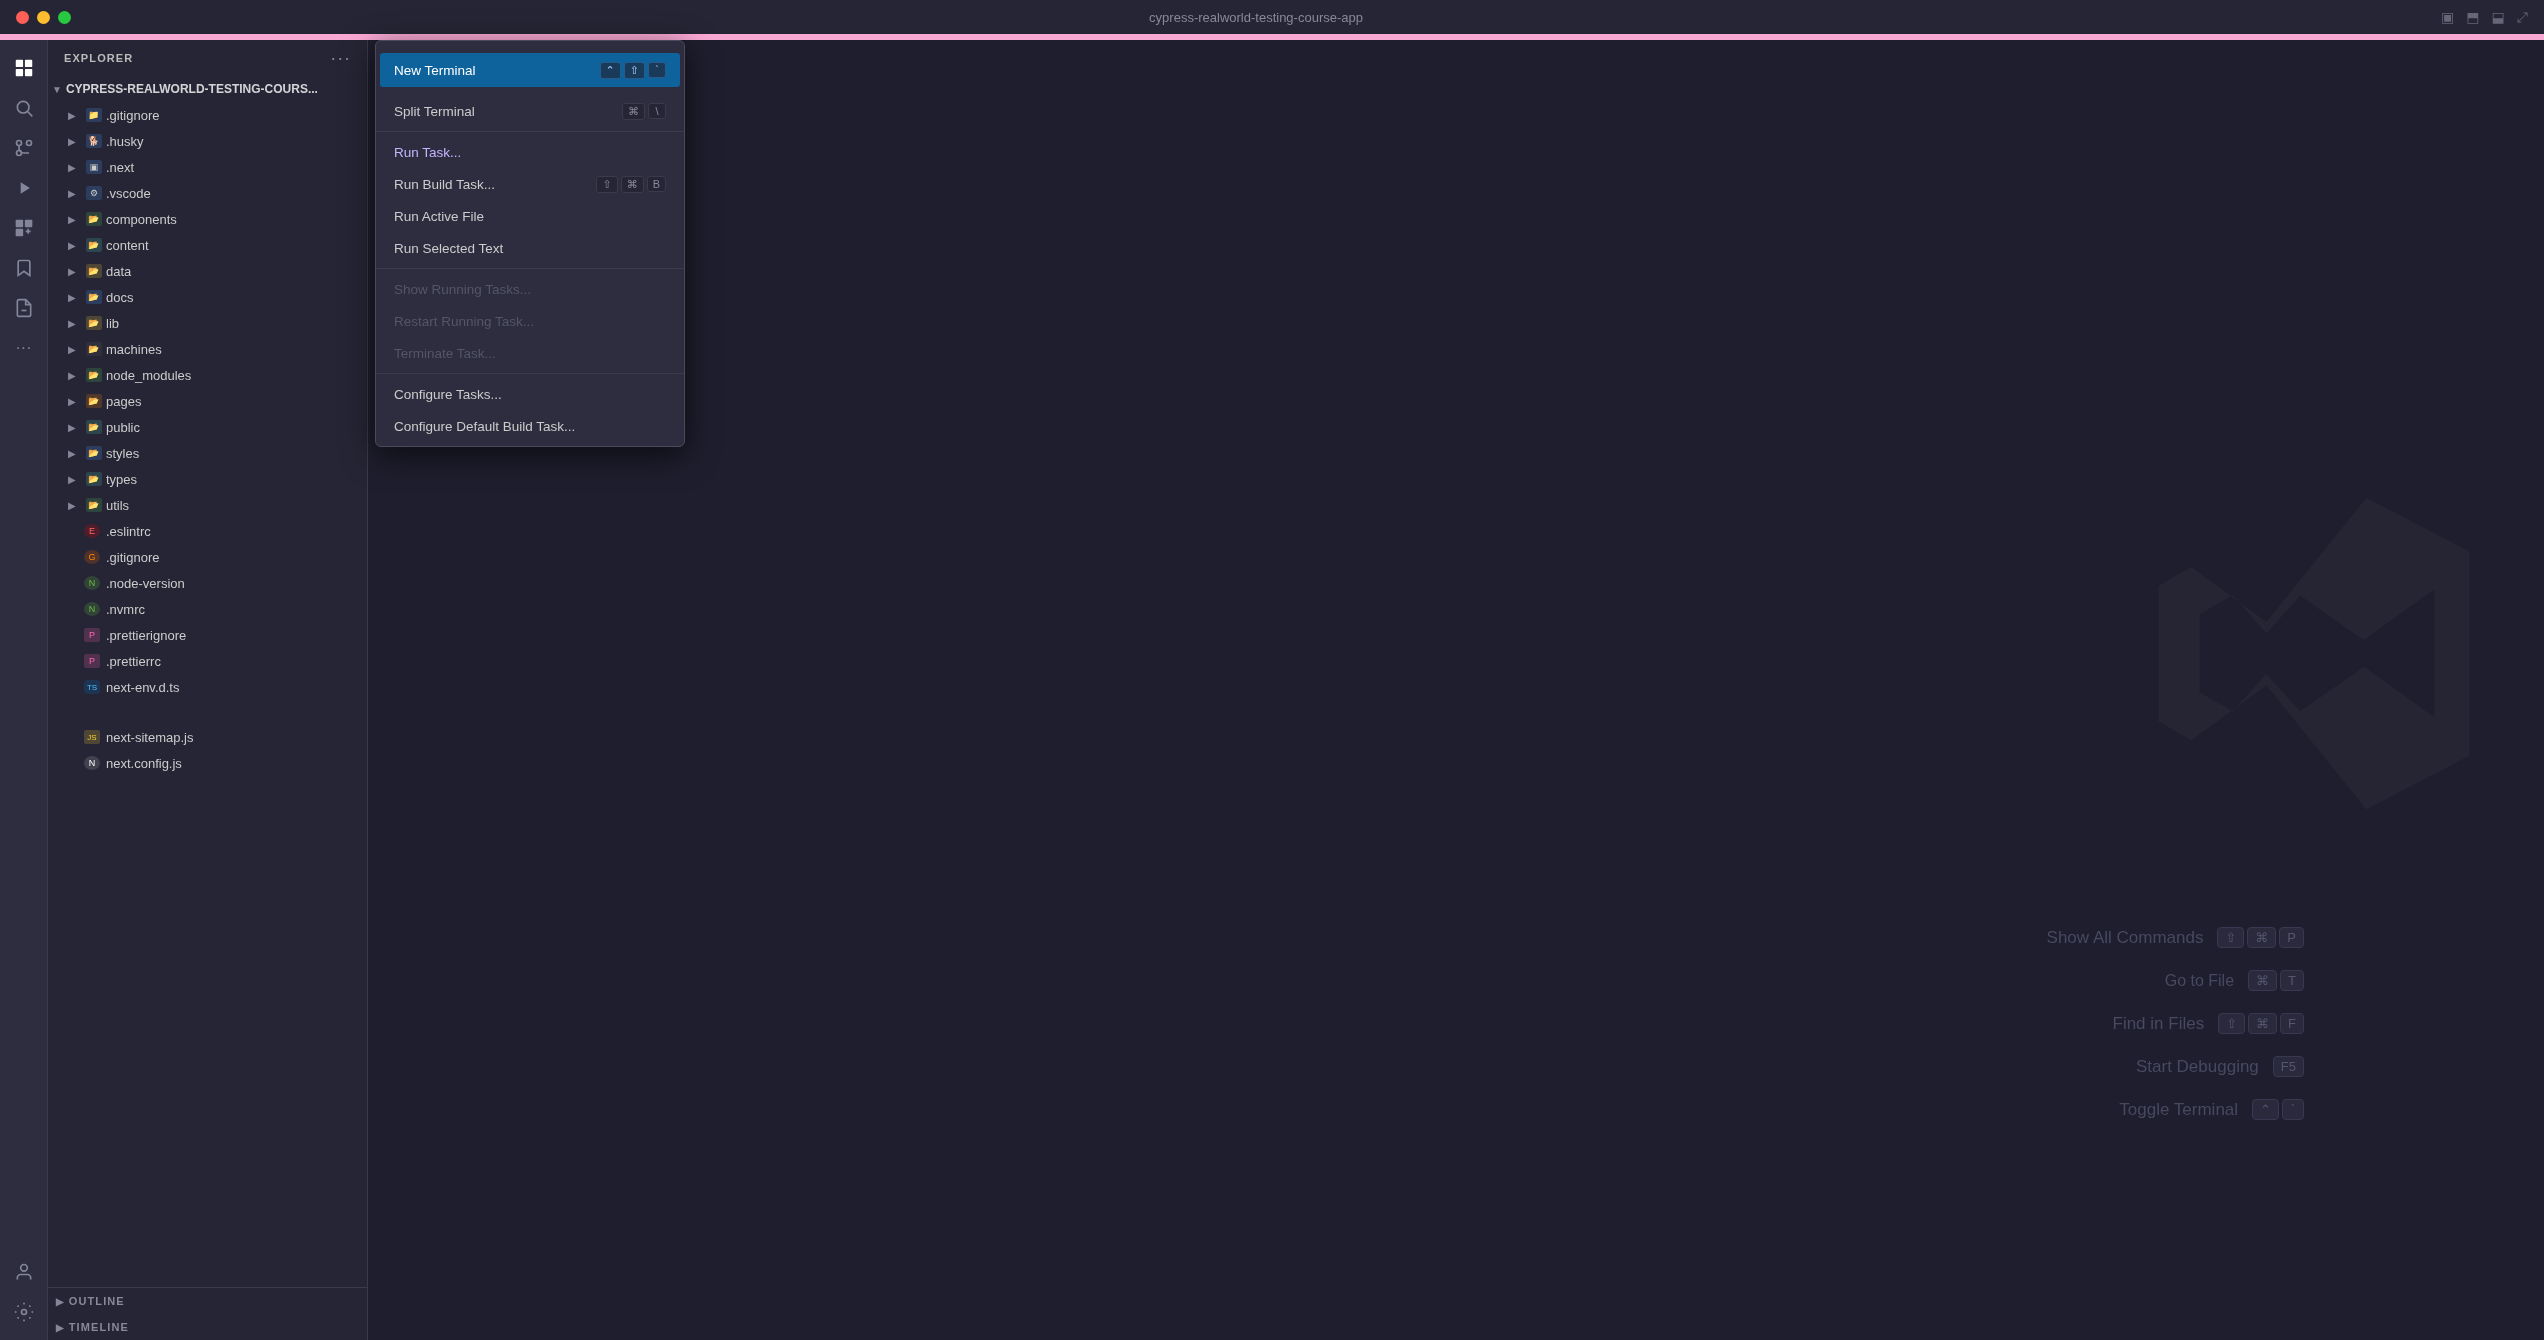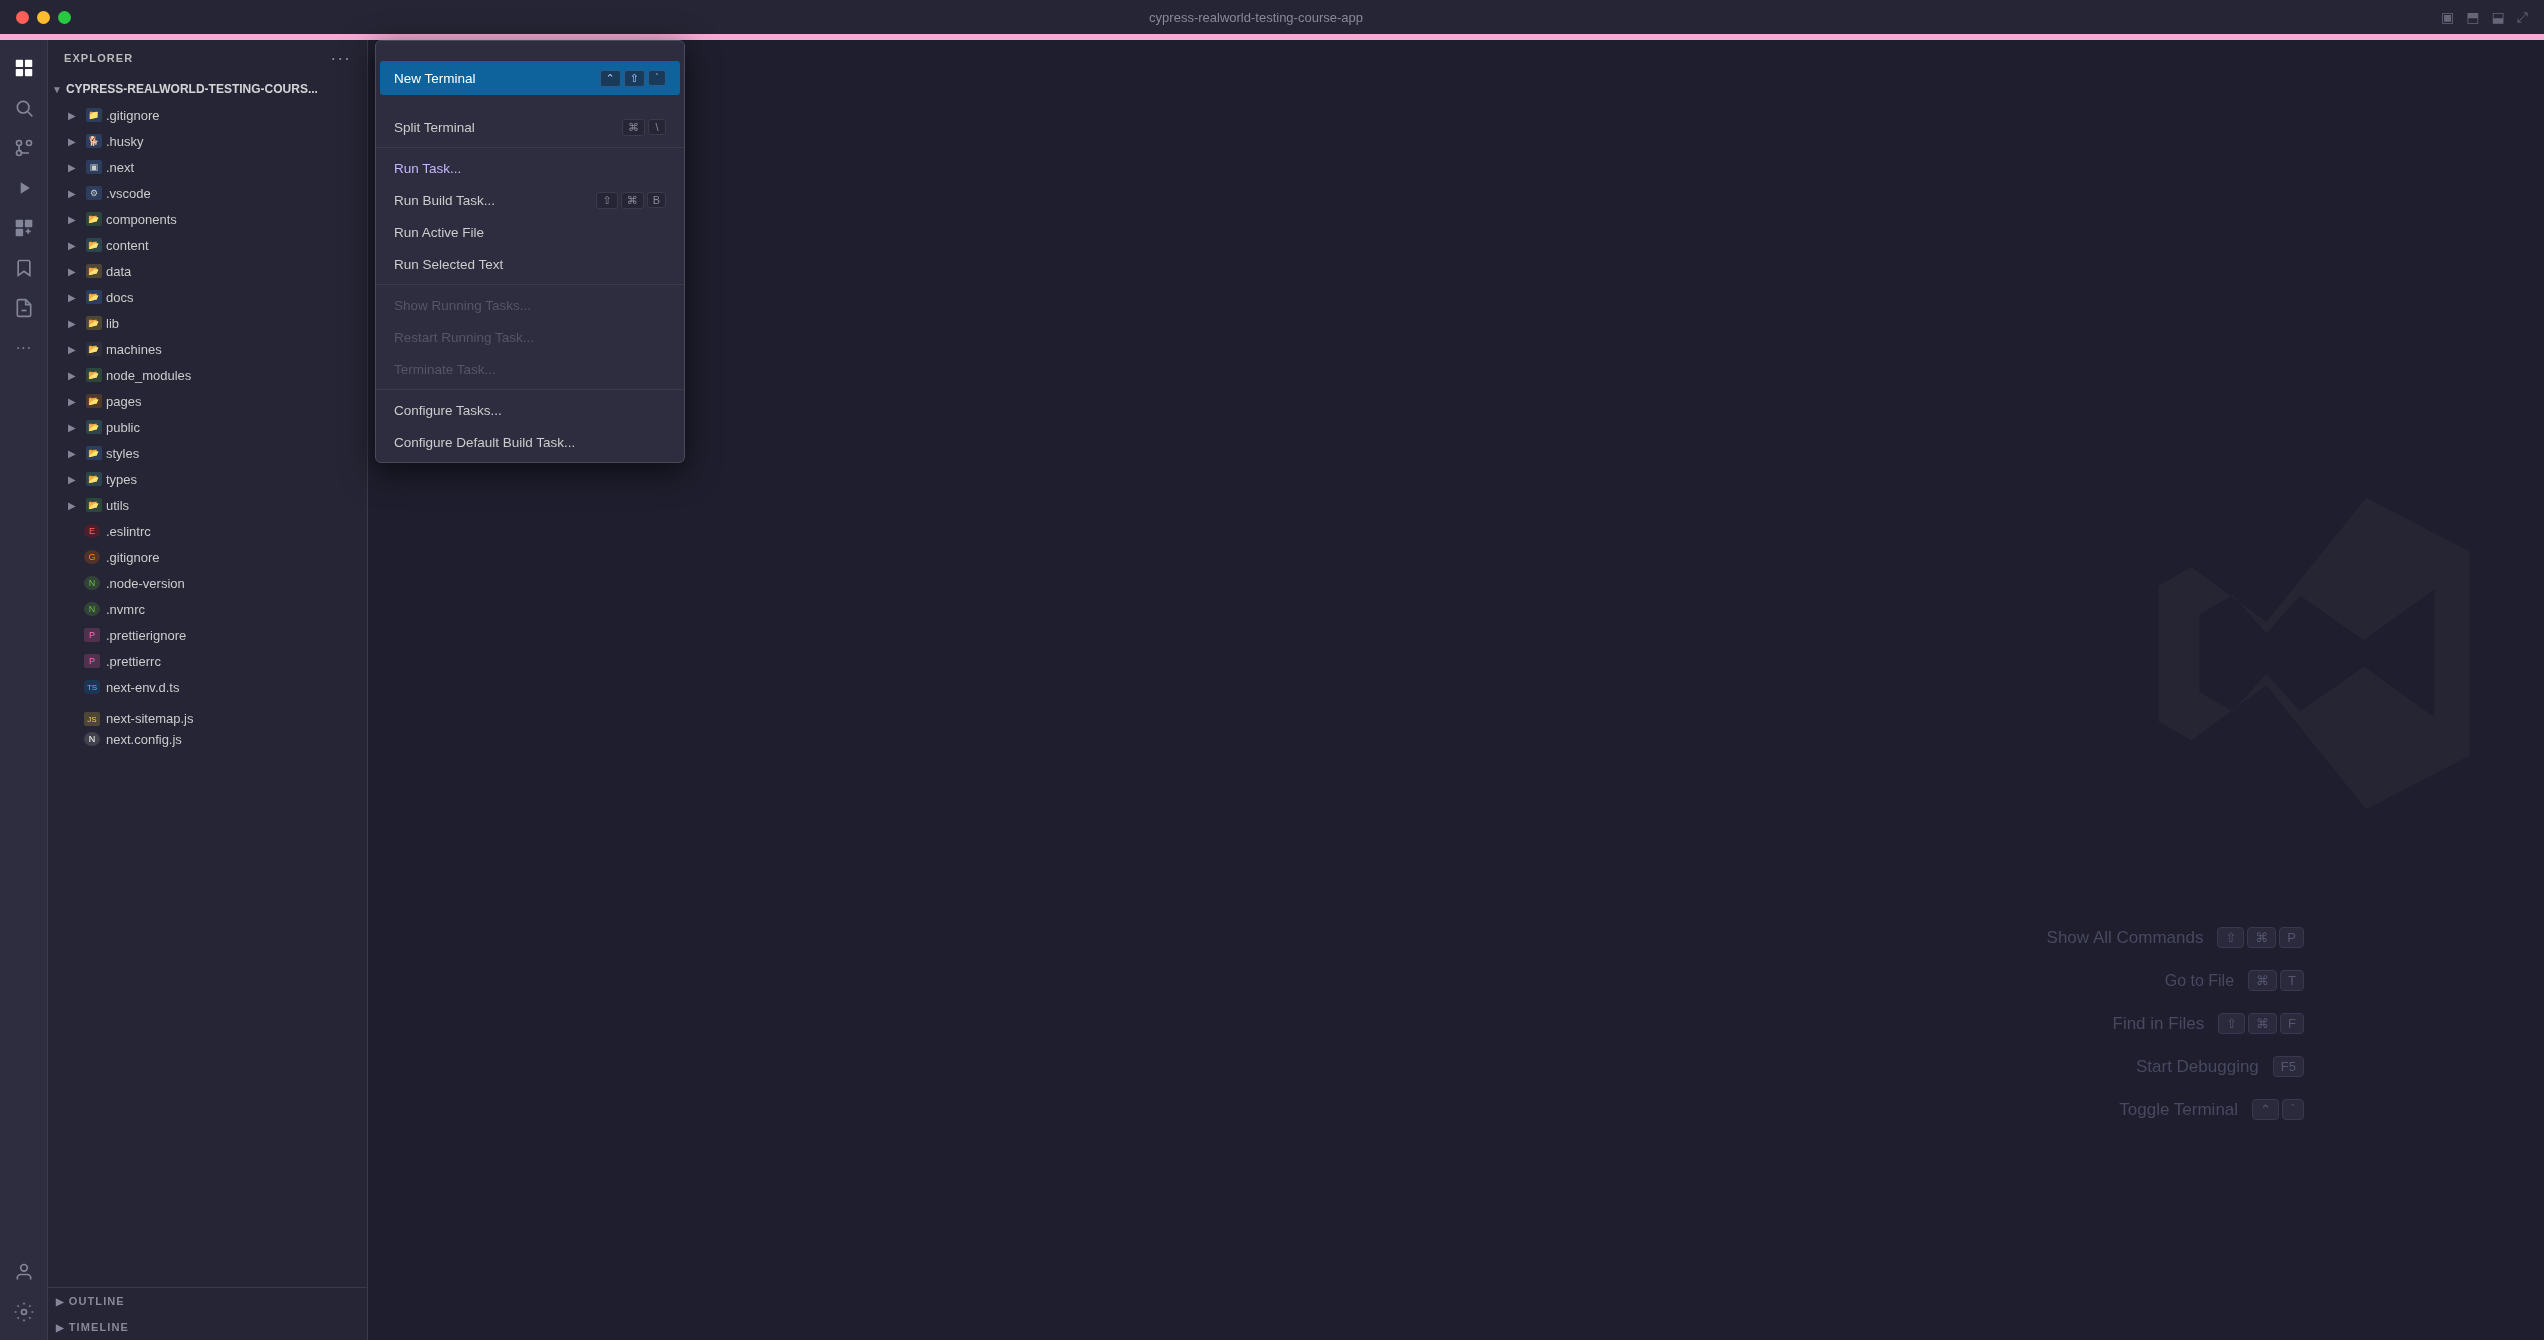--- a/index.html
+++ b/index.html
@@ -214,21 +214,21 @@
         <span>.prettierignore</span>
       </div>
       <div style="display:flex;align-items:center;height:26px;padding-left:36px;cursor:pointer;gap:6px;color:#cccccc;font-size:13px;">
         <span style="width:16px;height:14px;background:#ff69b433;border-radius:2px;display:inline-flex;align-items:center;justify-content:center;font-size:9px;color:#ff69b4;">P</span>
         <span>.prettierrc</span>
       </div>
       <div style="display:flex;align-items:center;height:26px;padding-left:36px;cursor:pointer;gap:6px;color:#cccccc;font-size:13px;">
         <span style="width:16px;height:14px;background:#007acc33;border-radius:4px;display:inline-flex;align-items:center;justify-content:center;font-size:8px;color:#4fc1ff;">TS</span>
         <span>next-env.d.ts</span>
       </div>
-      <div style="display:flex;align-items:flex-end;height:26px;padding-left:36px;cursor:pointer;gap:6px;color:#cccccc;font-size:13px;">
+      <div style="display:flex;align-items:center;height:26px;padding-left:36px;cursor:pointer;gap:6px;color:#cccccc;font-size:13px;margin-top:24px;">
         <span style="width:16px;height:14px;background:#f5d03733;border-radius:2px;display:inline-flex;align-items:center;justify-content:center;font-size:8px;color:#f5d037;">JS</span>
         <span>next-sitemap.js</span>
       </div>
       <div style="display:flex;align-items:center;height:26px;padding-left:36px;cursor:pointer;gap:6px;color:#cccccc;font-size:13px;">
         <span style="width:16px;height:14px;background:#ffffff22;border-radius:50%;display:inline-flex;align-items:center;justify-content:center;font-size:9px;color:#ffffff;">N</span>
         <span>next.config.js</span>
       </div>
     </div>
 
     <div style="border-top:1px solid #3a3a4a;">
@@ -285,21 +285,21 @@
         <span style="font-size:17px;color:#484860;">Toggle Terminal</span>
         <div style="display:flex;gap:3px;">
           <span style="background:#2a2a3c;border:1px solid #383850;border-radius:4px;padding:2px 7px;font-size:13px;color:#555570;min-width:22px;text-align:center;">⌃</span>
           <span style="background:#2a2a3c;border:1px solid #383850;border-radius:4px;padding:2px 7px;font-size:13px;color:#555570;min-width:22px;text-align:center;">`</span>
         </div>
       </div>
     </div>
 
     <div style="position:absolute;top:0;left:7px;width:310px;background:#2d2d3f;border:1px solid #4a4a5a;border-radius:6px;z-index:1000;box-shadow:0 8px 32px rgba(0,0,0,0.6);padding:4px 0;">
 
-      <div style="display:flex;align-items:center;justify-content:space-between;padding:6px 14px;font-size:13.5px;color:#ffffff;cursor:pointer;height:34px;background:#0e639c;border-radius:3px;margin:16px 4px;">
+      <div style="display:flex;align-items:center;justify-content:space-between;padding:6px 14px;font-size:13.5px;color:#ffffff;cursor:pointer;height:34px;background:#0e639c;border-radius:3px;margin:8px 4px;">
         <span>New Terminal</span>
         <div style="display:flex;gap:3px;align-items:center;">
           <span style="background:#1a3a5a;border:1px solid #2a5a8a;border-radius:3px;padding:1px 5px;font-size:11px;color:#aaccff;min-width:18px;text-align:center;">⌃</span>
           <span style="background:#1a3a5a;border:1px solid #2a5a8a;border-radius:3px;padding:1px 5px;font-size:11px;color:#aaccff;min-width:18px;text-align:center;">⇧</span>
           <span style="background:#1a3a5a;border:1px solid #2a5a8a;border-radius:3px;padding:1px 5px;font-size:11px;color:#aaccff;min-width:18px;text-align:center;">`</span>
         </div>
       </div>
 
       <div style="display:flex;align-items:center;justify-content:space-between;padding:6px 18px;font-size:13.5px;color:#cccccc;cursor:pointer;height:32px;">
         <span>Split Terminal</span>

